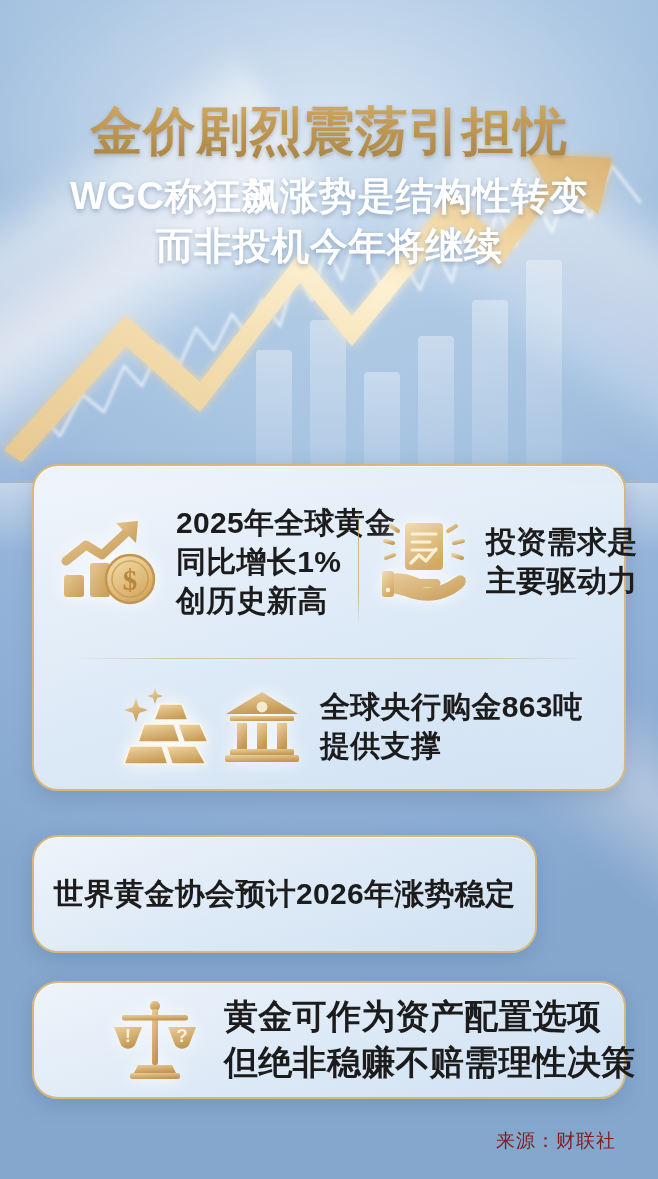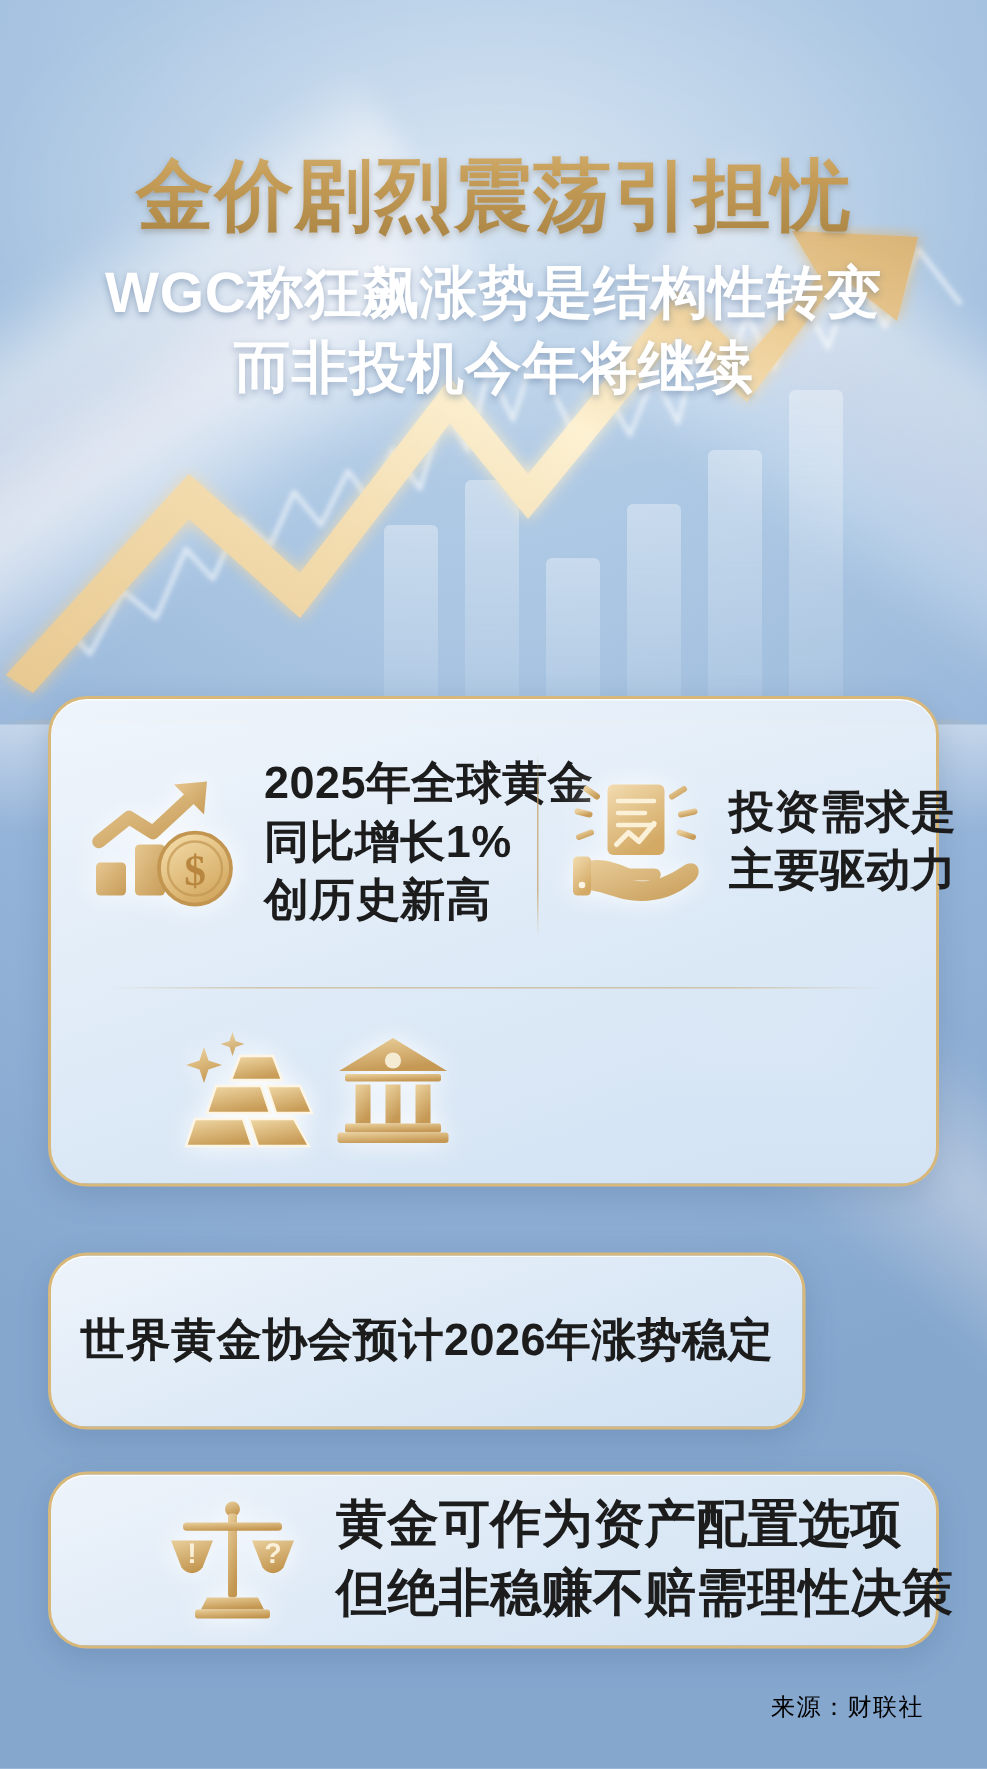--- a/index.html
+++ b/index.html
@@ -142,21 +142,21 @@
 
   .card-two-inner, .card-three-inner {
     position:absolute; inset:0; display:flex; align-items:center; justify-content:center;
   }
   .card-two .txt { text-align:center; font-size:30px; line-height:1.34; }
   .card-three-inner { padding-left:20px; gap:26px; justify-content:flex-start; padding-left:78px; }
   .card-three .txt { font-size:34px; line-height:1.34; }
 
   .source {
     position:absolute; right:42px; top:1128px;
-    font-size:16px; color:#000000; letter-spacing:1px; z-index:8;
+    font-size:19px; color:#7f1d1d; letter-spacing:1px; z-index:8;
   }
 </style>
 </head>
 <body>
 
 <div class="bg">
   <div class="bg-sky"></div>
   <div class="glow-top"></div>
   <div class="streak streak-l"></div>
   <div class="streak streak-l2"></div>
@@ -342,20 +342,24 @@
         </defs>
         <path d="M40,6 L76,28 L4,28 Z" fill="url(#gI4)"></path>
         <circle cx="40" cy="21" r="5.4" fill="#f5ead2"></circle>
         <rect x="8" y="30" width="64" height="5" rx="1.5" fill="url(#gI4)"></rect>
         <rect x="15" y="37" width="10" height="26" fill="url(#gI4)"></rect>
         <rect x="35" y="37" width="10" height="26" fill="url(#gI4)"></rect>
         <rect x="55" y="37" width="10" height="26" fill="url(#gI4)"></rect>
         <rect x="8" y="63" width="64" height="6" rx="1.5" fill="url(#gI4)"></rect>
         <rect x="3" y="69" width="74" height="7" rx="2" fill="url(#gI4)"></rect>
       </svg>
+      <div class="txt" style="margin-left:18px">
+        <div class="txt-line">全球央行购金863吨</div>
+        <div class="txt-line">提供支撑</div>
+      </div>
     </div>
   </div>
 
   <div class="card card-two">
     <div class="card-two-inner">
       <div class="txt">
         <div class="txt-line">世界黄金协会预计2026年涨势稳定</div>
       </div>
     </div>
   </div>

